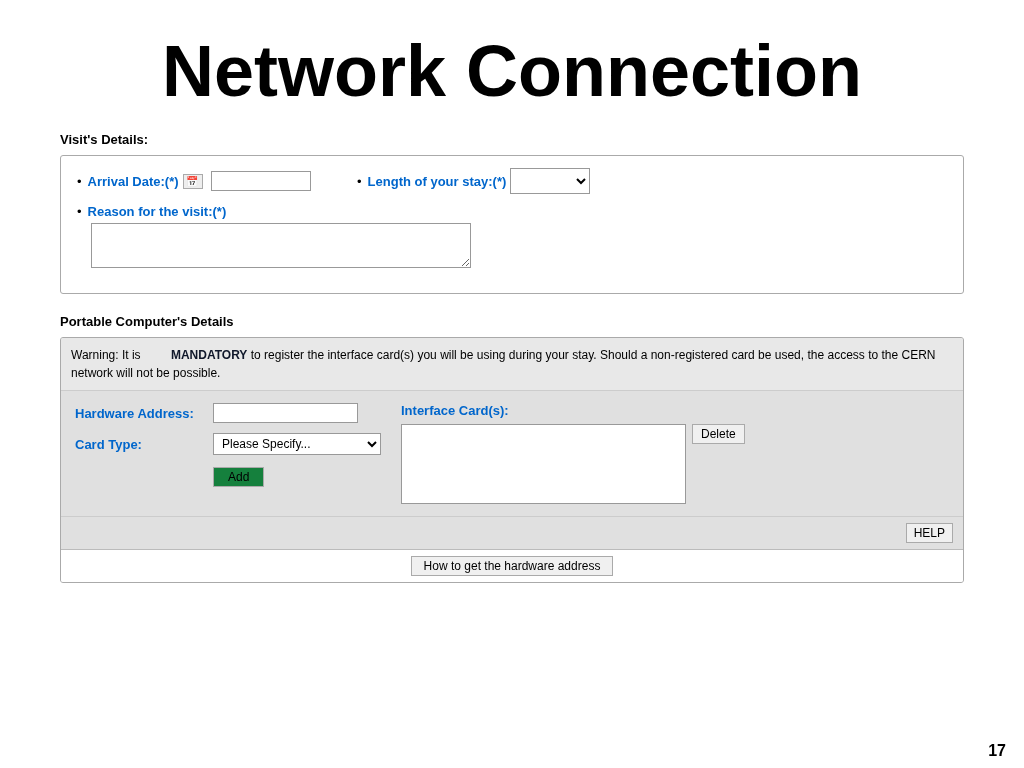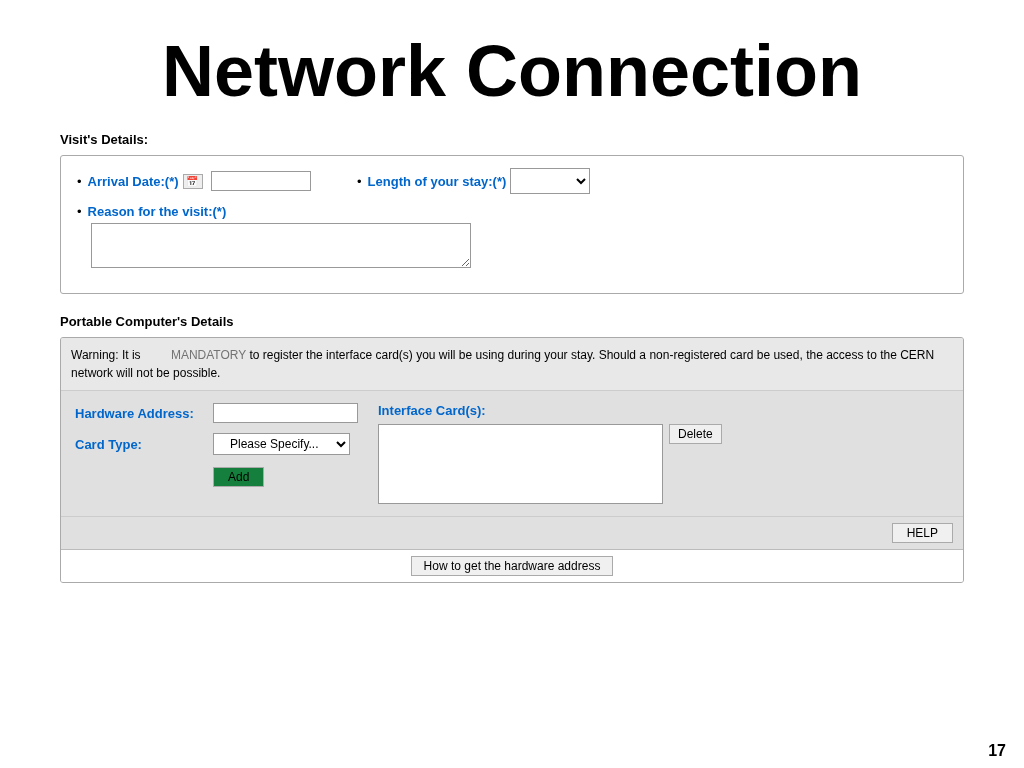--- a/index.html
+++ b/index.html
@@ -107,22 +107,22 @@
 
     .warning-bar {
       background: #e8e8e8;
       padding: 8px 10px;
       font-size: 12px;
       border-bottom: 1px solid #ccc;
       line-height: 1.5;
     }
 
     .mandatory-text {
-      color: #737373;
-      font-weight: normal;
+      color: #0f172a;
+      font-weight: bold;
       font-size: 12px;
       padding-left: 27px;
     }
 
     .portable-form-area {
       background: #e0e0e0;
       padding: 12px 14px;
       display: flex;
       gap: 20px;
     }
@@ -158,23 +158,23 @@
       color: #06c;
       font-weight: bold;
       font-size: 13px;
       width: 130px;
     }
 
     .ct-select {
       border: 1px solid #999;
       height: 22px;
       font-size: 12px;
-      padding: 1px 12px;
-      background: #fff;
-      width: 137px;
+      padding: 1px 4px;
+      background: #fff;
+      width: 168px;
     }
 
     .add-button {
       border: 1px solid #aaa;
       background: #15803d;
       padding: 2px 14px;
       font-size: 12px;
       cursor: pointer;
       margin-top: 2px;
       margin-left: 138px;
@@ -219,21 +219,21 @@
       background: #e0e0e0;
       display: flex;
       justify-content: flex-end;
       padding: 6px 10px;
       border-top: 1px solid #ccc;
     }
 
     .help-button {
       border: 1px solid #aaa;
       background: #f0f0f0;
-      padding: 2px 14px;
+      padding: 2px 7px;
       font-size: 12px;
       cursor: pointer;
     }
 
     .bottom-bar {
       background: #ffffff;
       padding: 6px;
       display: flex;
       justify-content: center;
       border-top: 1px solid #bbb;

